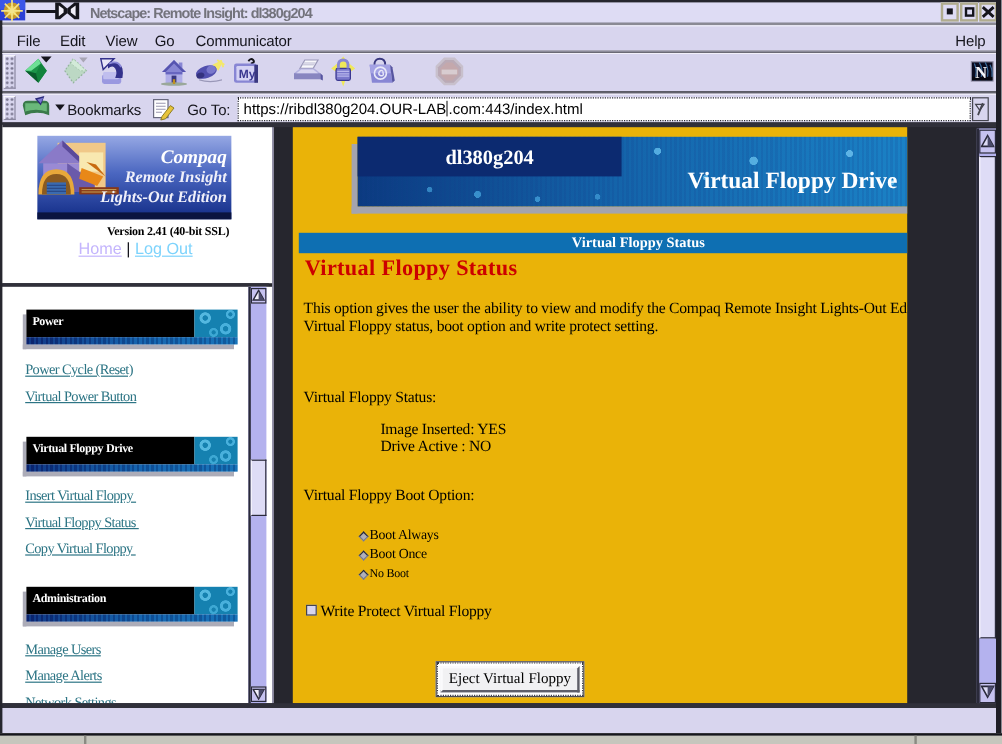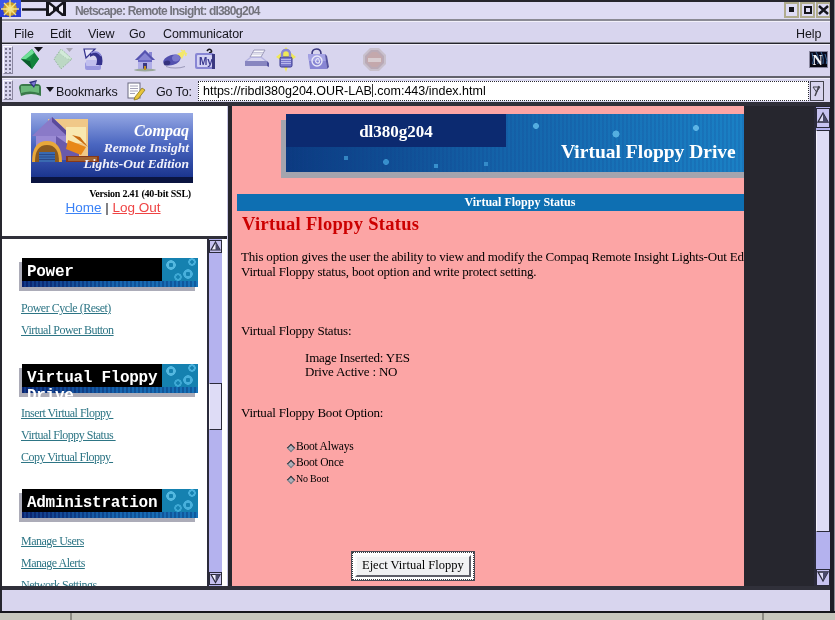--- a/index.html
+++ b/index.html
@@ -23,21 +23,21 @@
   background-image:radial-gradient(circle at 2px 2px, #7a7790 1px, transparent 1.2px); background-size:4px 4px; }
 #urlfield { left:198px; top:81px; width:611px; height:20px; background:#fff; border:1px dotted #2a2a34; font-size:12.5px; padding:2px 0 0 4px; white-space:nowrap; overflow:hidden; color:#000; }
 #urlbtn { left:810px; top:81px; width:14px; height:20px; background:#d8d5ee; border:1px solid #44444e; }
 
 
 #leftTop { left:2px; top:104px; width:225px; height:132px; background:#fff; }
 #ltBorder { left:2px; top:236px; width:222px; height:3px; background:#30303a; }
 #leftBot { left:2px; top:239px; width:225px; height:347px; background:#fff; }
 #lbsb { left:207px; top:239px; width:15px; height:347px; background:#b4b2ee; border-left:2px solid #2a2a3a; }
 #vdivider { left:227px; top:104px; width:5px; height:482px; background:#26262e; border-left:1px solid #c8c6e4; }
-#mainfr { left:232px; top:104px; width:512px; height:482px; background:#fca5a5; overflow:hidden; }
+#mainfr { left:244px; top:104px; width:512px; height:482px; background:#eab308; overflow:hidden; }
 #mainsb { left:814px; top:107px; width:16px; height:479px; background:#b4b2ee; border-left:2px solid #2a2a3a; }
 #winR { left:830px; top:0; width:5px; height:620px; background:linear-gradient(90deg,#1e1e26 0 4px,#8a8a92 4px); }
 #frameBot { left:2px; top:586px; width:828px; height:4px; background:#30303a; z-index:6; }
 .sb-btn { background:#c6c2f0; border:1px solid #2a2a3a; text-align:center; overflow:hidden; }
 .sb-thumb { background:#dedcf6; border:1px solid #2a2a3a; border-left-color:#f4f2fc; }
 svg { display:block; }
 
 
 #statusbar { left:2px; top:590px; width:828px; height:21px; background:#d8d5ee; }
 #bottomstrip { left:0; top:611px; width:835px; height:9px; background:#c6c6bd; border-top:2px solid #15151c; z-index:7; }
@@ -47,21 +47,21 @@
 .headbar { position:absolute; left:22px; width:176px; height:29px; }
 .headbar .blk { position:absolute; left:0; top:0; width:140px; height:23px; background:#000; }
 .headbar .bub { position:absolute; right:0; top:0; width:36px; height:23px; background:#1581b0;
   background-image:
    radial-gradient(circle at 9px 7px, #1581b0 2px, #54b8e0 2.5px 4.5px, rgba(21,129,176,0) 5px),
    radial-gradient(circle at 26px 16px, #1581b0 2px, #48b0dc 2.5px 4.5px, rgba(21,129,176,0) 5px),
    radial-gradient(circle at 30px 4px, #1581b0 1.5px, #48b0dc 2px 3.5px, rgba(21,129,176,0) 4px),
    radial-gradient(circle at 16px 19px, #1581b0 1.5px, #3da8d4 2px 3.5px, rgba(21,129,176,0) 4px); }
 .headbar .grad { position:absolute; left:0; bottom:0; width:100%; height:6px;
   background-image:repeating-linear-gradient(90deg, rgba(10,30,100,0.28) 0 2px, rgba(40,120,200,0.25) 2px 4px),linear-gradient(90deg,#0a2470,#1060a8 55%,#1272b4); }
-.headbar .txt { position:absolute; left:5px; top:5px; color:#fff; font-weight:bold; font-size:16px; letter-spacing:-0.3px; font-family:Liberation Mono, monospace; }
+.headbar .txt { position:absolute; left:5px; top:5px; color:#fff; font-weight:bold; font-size:10px; letter-spacing:-0.3px; font-family:Liberation Serif, serif; }
 .hshadow { position:absolute; background:#acacb8; }
 .slink { position:absolute; left:21px; color:#2d7585; font-size:12px; letter-spacing:-0.5px; font-family:"Liberation Serif",serif; text-decoration:underline; white-space:nowrap; }
 
 
 #banner { position:absolute; left:54px; top:10px; width:481px; height:58px;
   background-image:
    radial-gradient(circle 5px at 250px 12px, rgba(90,180,230,0.9) 55%, transparent 62%),
    radial-gradient(circle 4px at 290px 34px, rgba(90,180,230,0.8) 55%, transparent 62%),
    radial-gradient(circle 6px at 330px 20px, rgba(100,190,235,0.8) 55%, transparent 62%),
    radial-gradient(circle 4px at 370px 44px, rgba(100,190,235,0.8) 55%, transparent 62%),
@@ -275,20 +275,21 @@
   </div>
   <div id="bluebar">Virtual Floppy Status</div>
   <div id="redhead">Virtual Floppy Status</div>
   <div class="mtext btext" style="top:145px">This option gives the user the ability to view and modify the Compaq Remote Insight Lights-Out Edition<br>Virtual Floppy status, boot option and write protect setting.</div>
   <div class="mtext" style="top:219px">Virtual Floppy Status:</div>
   <div class="mtext" style="left:73px;top:247px;line-height:14px">Image Inserted: YES<br>Drive Active : NO</div>
   <div class="mtext btext" style="top:301px">Virtual Floppy Boot Option:</div>
   <div class="mtext btext" style="left:55px;top:335px;font-size:11.5px"><span class="radio"></span>Boot Always</div>
   <div class="mtext btext" style="left:55px;top:351px;font-size:11.5px"><span class="radio"></span>Boot Once</div>
   <div class="mtext btext" style="left:55px;top:367px;font-size:10px"><span class="radio"></span>No Boot</div>
+  <div class="mtext btext" style="left:11px;top:397px"><span class="checkbox"></span>Write Protect Virtual Floppy</div>
   <div class="nsbtn" style="left:119px;top:447px">
       <div class="mid">
         <div class="inner">Eject Virtual Floppy</div>
       </div>
     </div>
 </div>
 <div class="abs" id="mainsb"></div>
 <div class="abs sb-btn" style="left:816px;top:108px;width:14px;height:20px">
     <svg width="12" height="18">
       <path d="M6 4 L11 13 L1 13 Z" fill="#dedcf6" stroke="#2a2a3a" stroke-width="1.3"></path>
@@ -329,21 +330,21 @@
   <path d="M37 27 L55 34 L50 42 L35 36 Z" fill="#e88818"></path>
   <path d="M41 22 L57 34 L49 24 Z" fill="#c86a10"></path>
   <rect x="35" y="43" width="33" height="6" fill="#883818"></rect>
   <path d="M37 45 L66 45 M37 47 L66 47" stroke="#c8a858" stroke-width="0.8"></path>
   <text x="158" y="23" text-anchor="end" font-family="Liberation Serif" font-size="16" font-weight="bold" font-style="italic" fill="#fff">Compaq</text>
   <text x="158" y="39" text-anchor="end" font-family="Liberation Serif" font-size="13.5" font-weight="bold" font-style="italic" fill="#f0f0fa">Remote Insight</text>
   <text x="158" y="55" text-anchor="end" font-family="Liberation Serif" font-size="13.5" font-weight="bold" font-style="italic" fill="#f0f0fa">Lights-Out Edition</text>
 </svg>
   </div>
 <div class="abs" style="left:29px;top:188px;width:162px;text-align:right;font-size:10px;font-weight:bold;font-family:'Liberation Serif',serif;letter-spacing:-0.2px">Version 2.41 (40-bit SSL)</div>
-<div class="abs" style="left:2px;top:200px;width:222px;text-align:center;font-size:13.5px;color:#15151c"><span style="color:#3b82f6;text-decoration:underline">Home</span> | <span style="color:#ef4444;text-decoration:underline">Log Out</span></div>
+<div class="abs" style="left:2px;top:200px;width:222px;text-align:center;font-size:13.5px;color:#15151c"><span style="color:#c4b5fd;text-decoration:underline">Home</span> | <span style="color:#7dd3fc;text-decoration:underline">Log Out</span></div>
 
 <div class="abs hshadow" style="left:19px;top:262px;width:3px;height:29px"></div>
 <div class="abs hshadow" style="left:19px;top:287px;width:176px;height:4px"></div>
 <div class="headbar" style="top:258px">
     <div class="blk"></div>
     <div class="bub"></div>
     <div class="grad"></div>
     <div class="txt">Power</div>
   </div>
 <div class="slink" style="top:301px">Power Cycle (Reset)</div>

